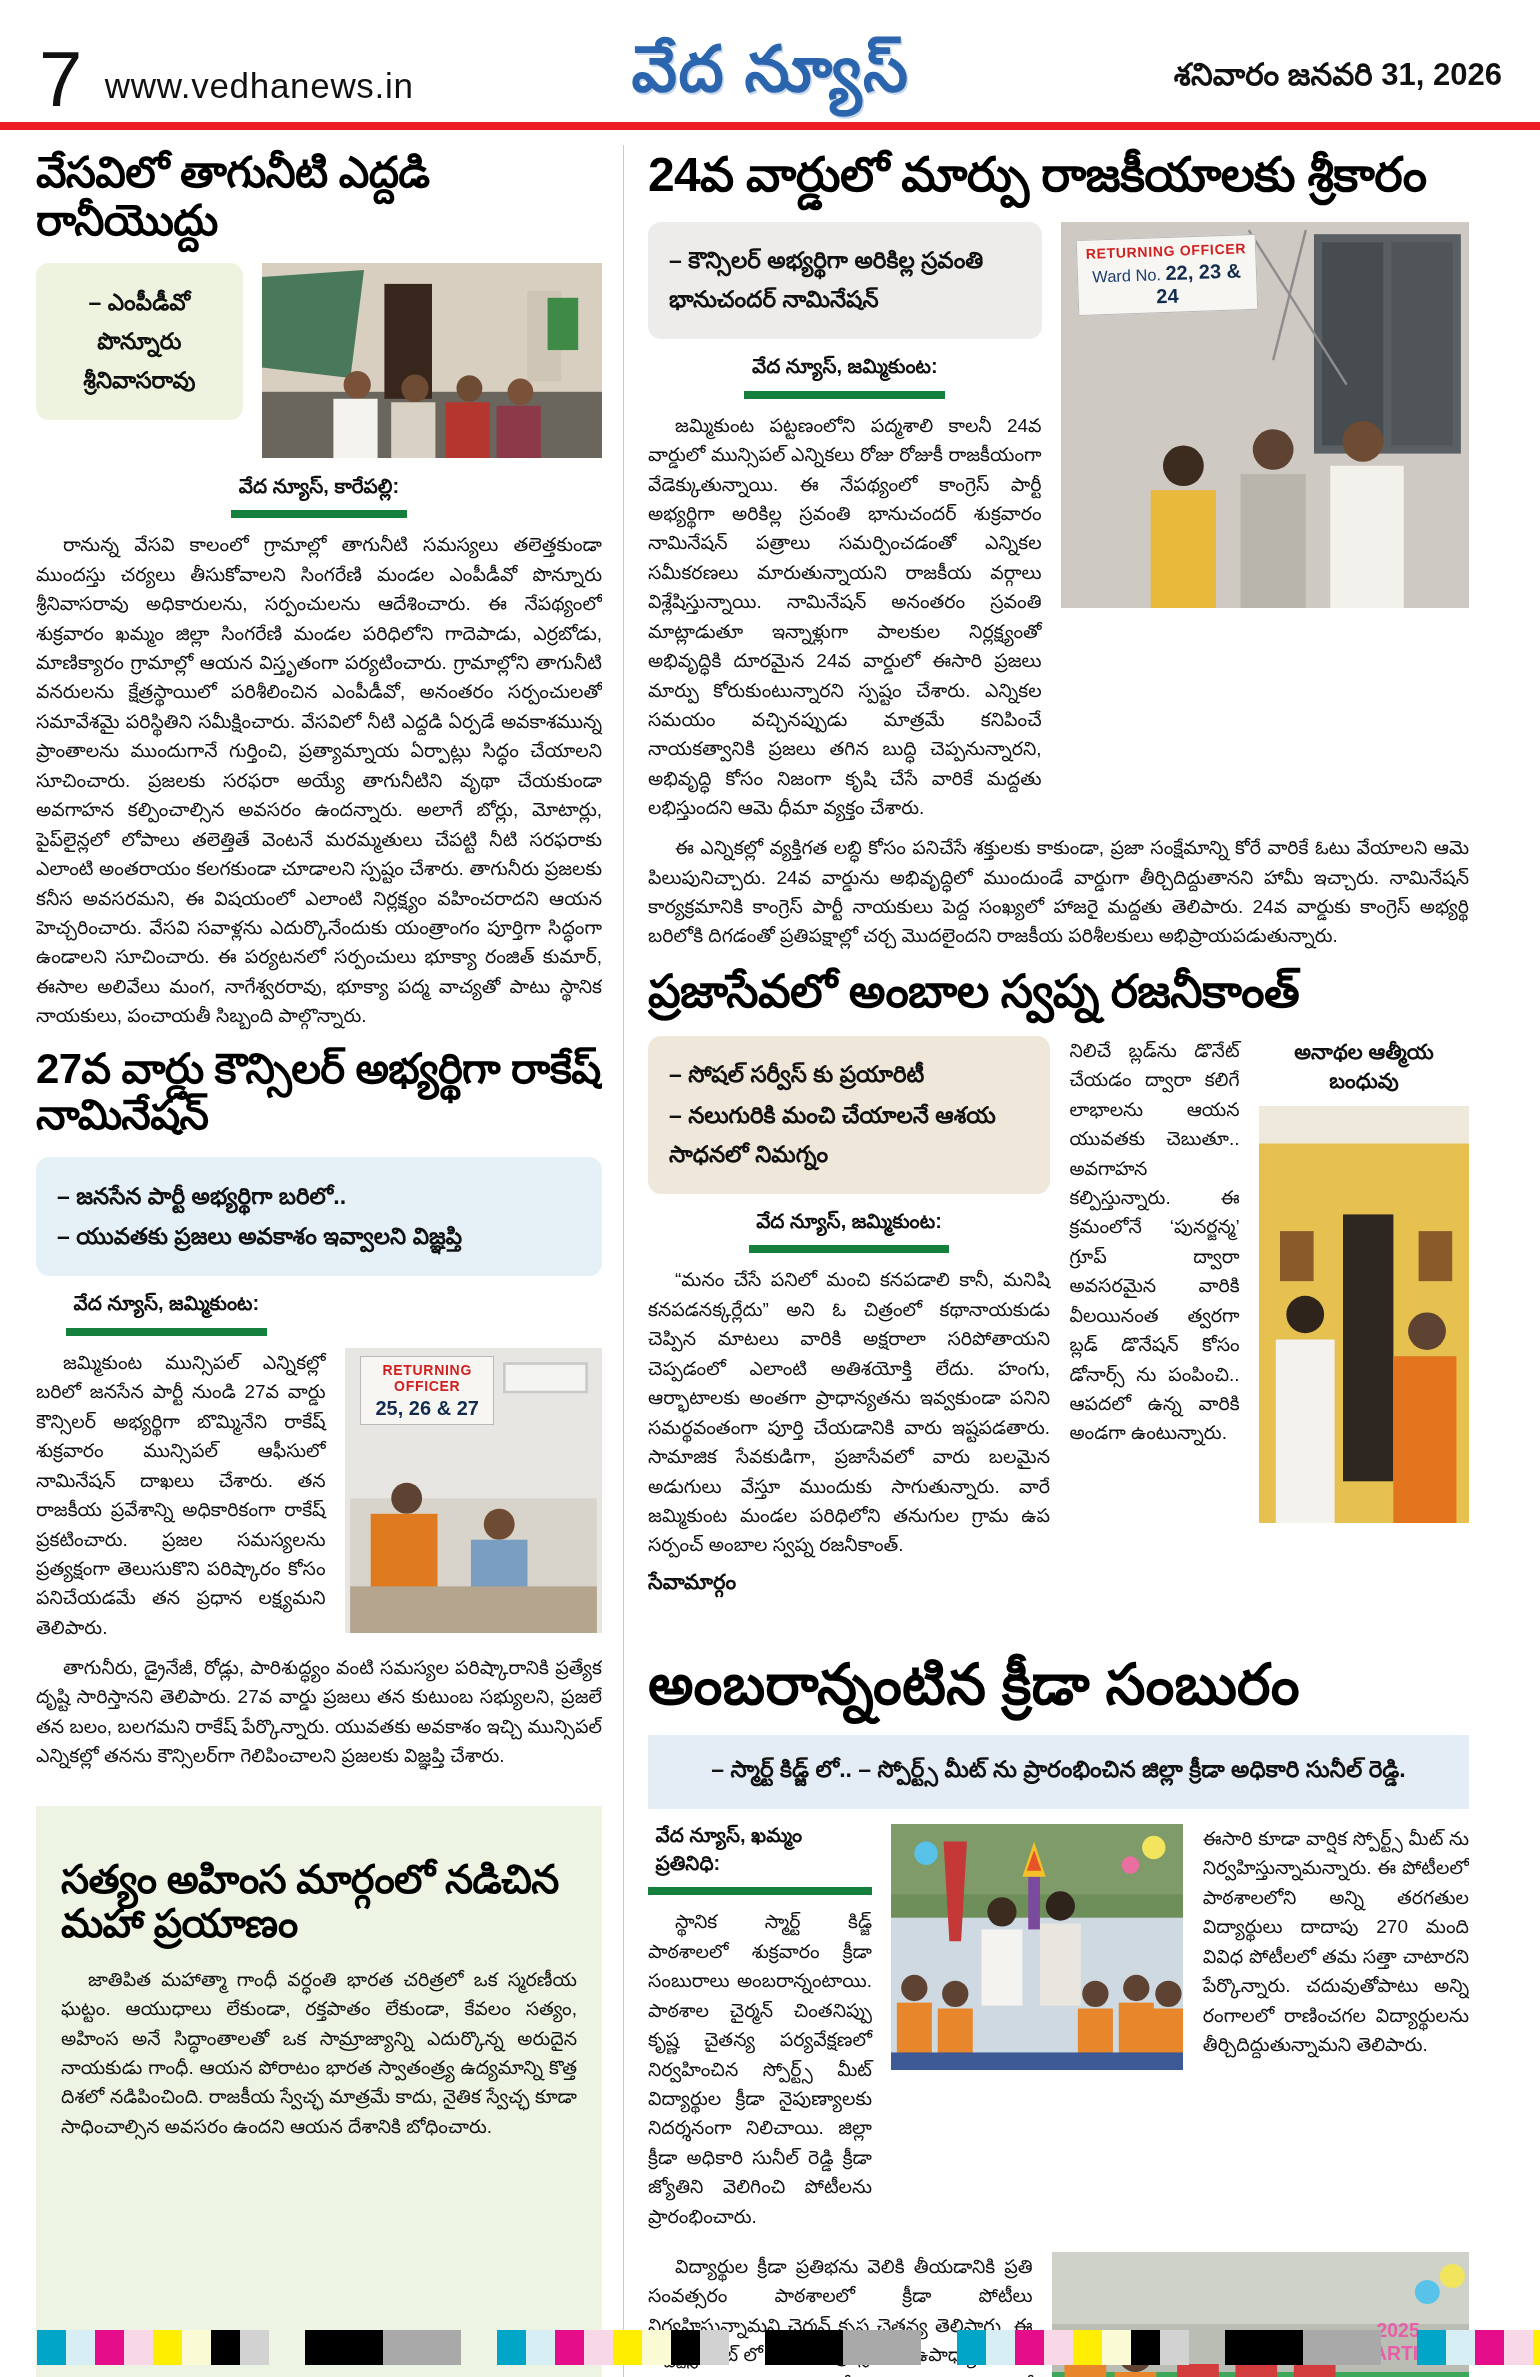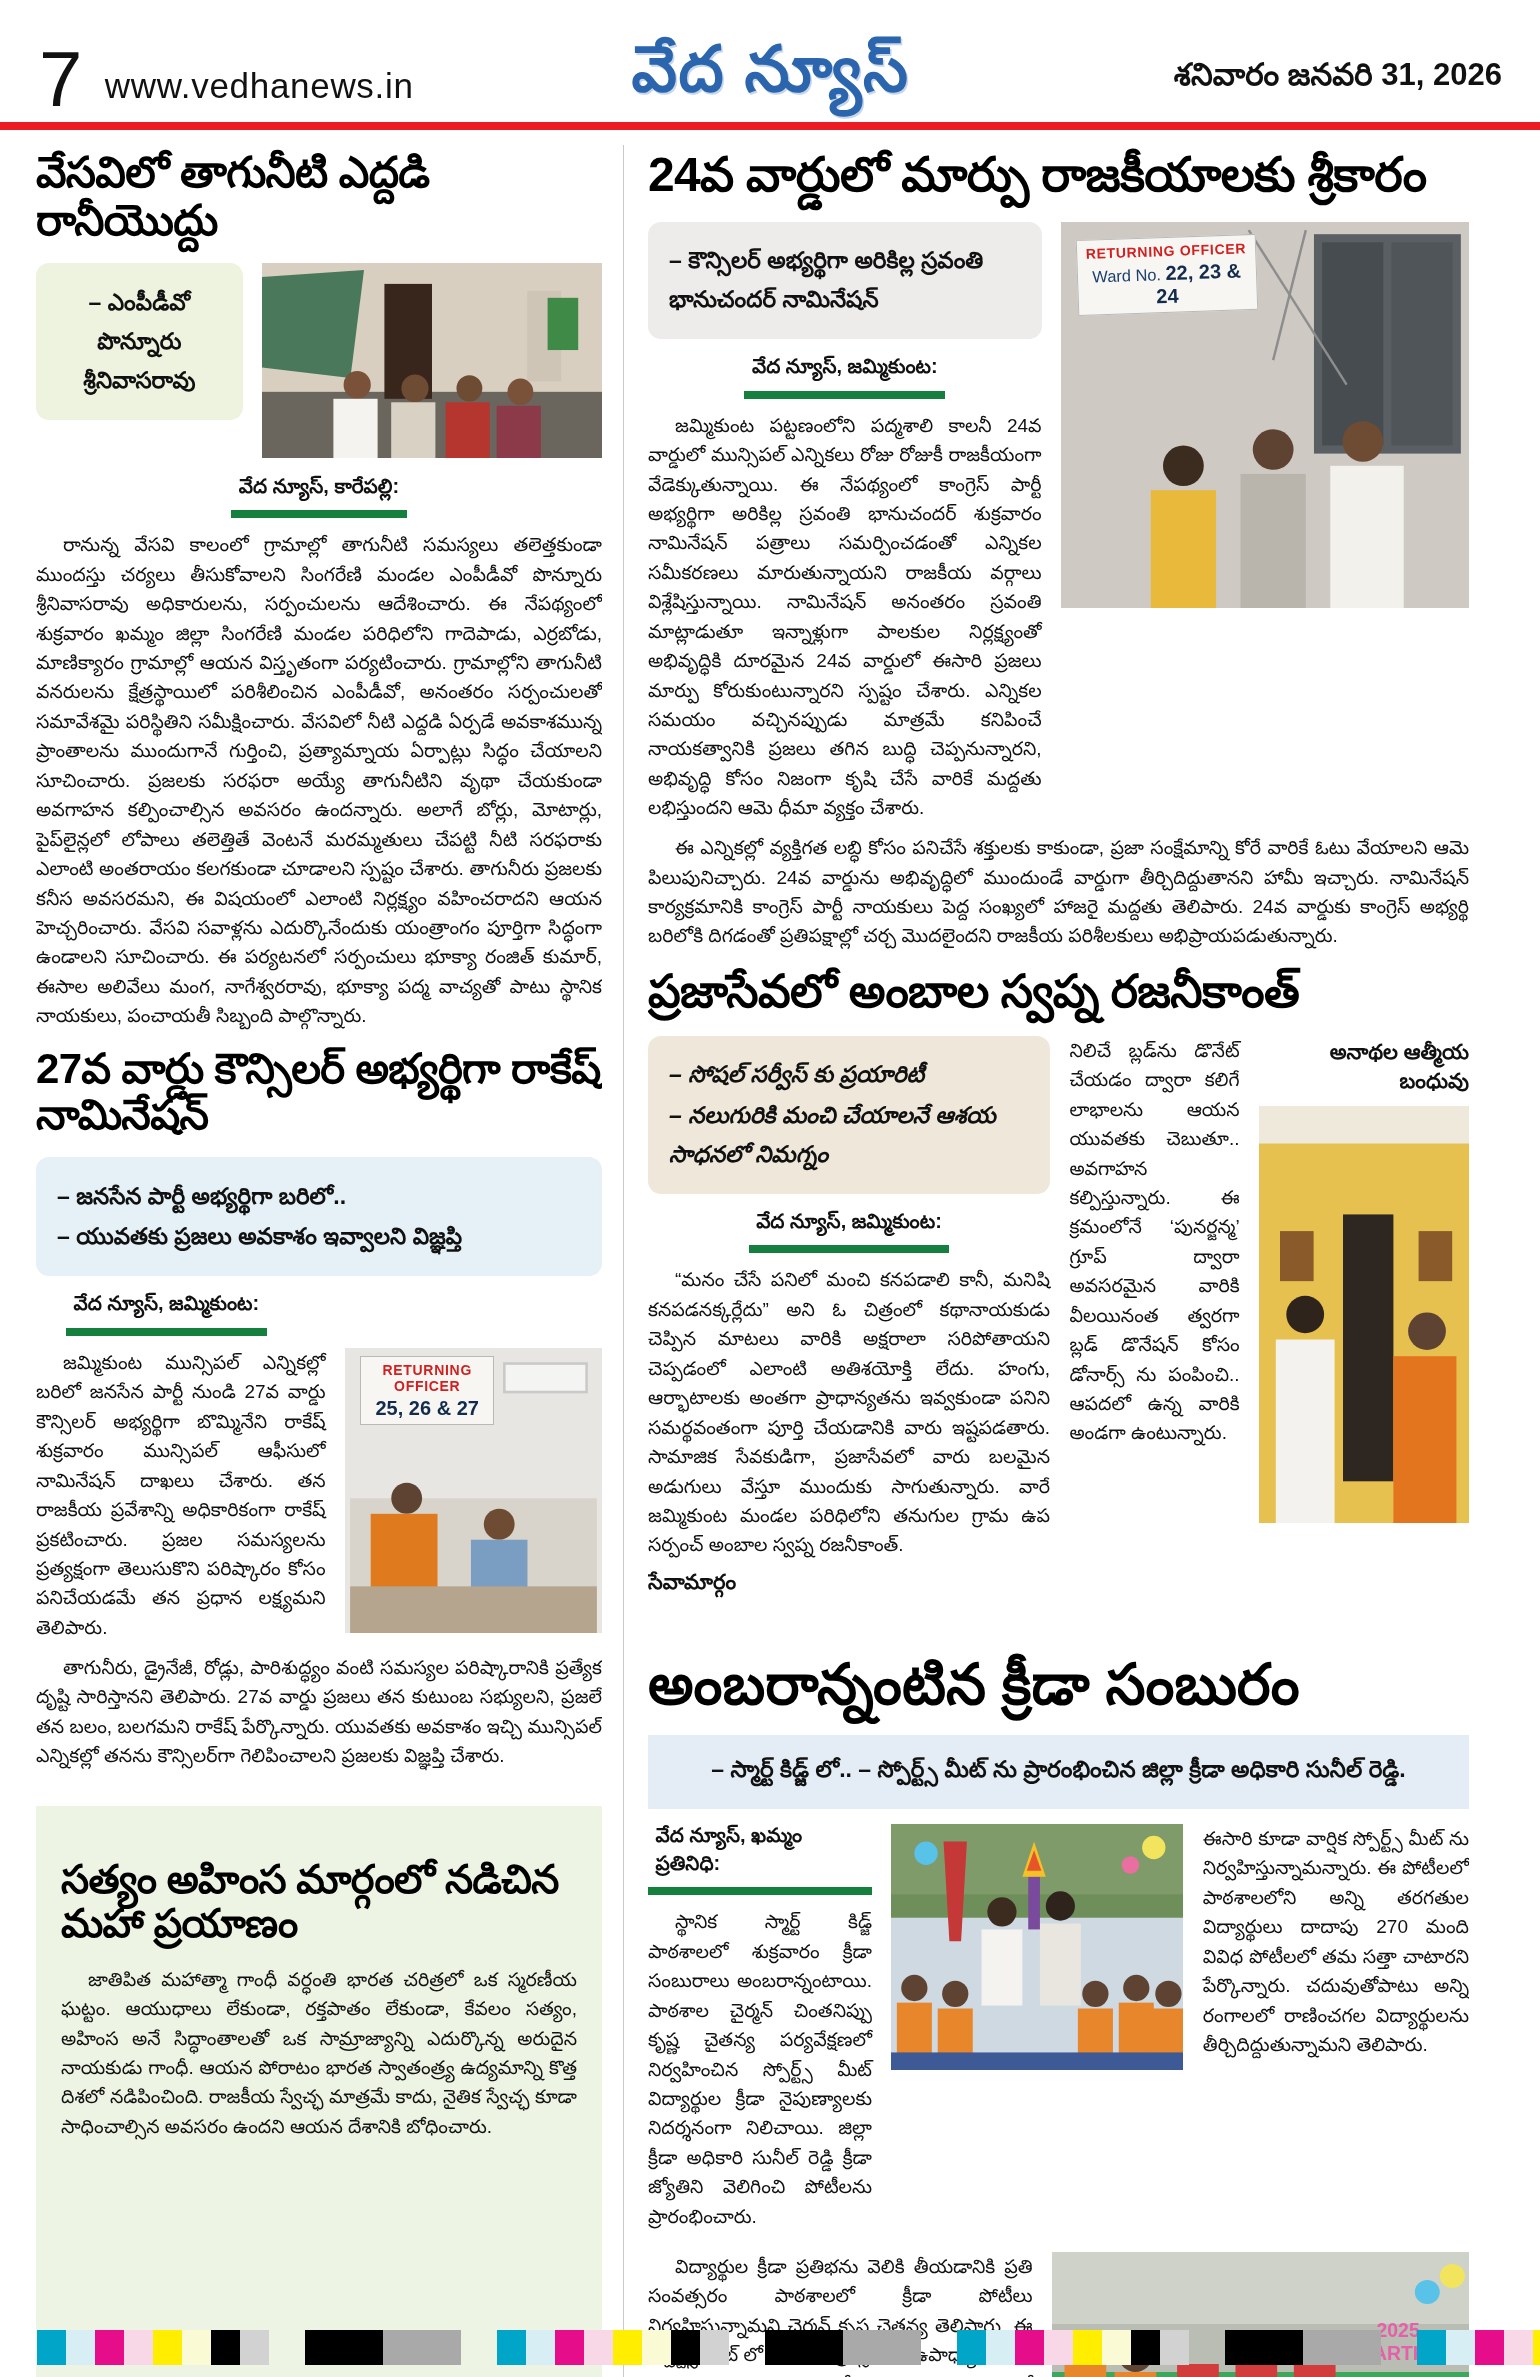--- a/index.html
+++ b/index.html
@@ -28,21 +28,21 @@
   .headline{font-weight:700;color:#000;line-height:1.1;letter-spacing:-0.7px;margin:4.5px 0 19.4px;}
   .h58{font-size:43px;} .h56{font-size:42px;} .h64{font-size:48px;} .h62{font-size:46px;}
   .h74{font-size:57px;letter-spacing:0;} .h54{font-size:40px;margin-top:29px;}
 
   .row{display:flex;gap:19.4px;align-items:flex-start;}
   .grow{flex:1 1 auto;min-width:0;}
 
   .bullet-box{padding:18px 21px;font-size:23px;font-weight:700;line-height:1.7;border-radius:13px;}
   .b-line{margin:1.5px 0;}
   .bb-green{background:var(--box-green);} .bb-blue{background:var(--box-blue);}
-  .bb-gray{background:var(--box-gray);} .bb-beige{background:var(--box-beige);font-style:italic;}
+  .bb-gray{background:var(--box-gray);} .bb-beige{background:var(--box-beige);}
   .bb-center{text-align:center;}
 
   .dateline{text-align:center;margin:16.4px 0 12px;}
   .dateline span{display:inline-block;font-weight:700;font-size:20px;border-bottom:8px solid #15803d;padding:0 7.5px 7.5px;}
   .dateline.left{text-align:left;padding-left:30px;}
 
   .body p{font-size:19px;line-height:1.55;text-align:justify;margin:0 0 10.4px;text-indent:27px;}
   .subhead{font-size:21px;font-weight:700;margin:4.5px 0 7.5px;}
 
   .photo{position:relative;flex:0 0 auto;overflow:hidden;background:#ddd;}
@@ -212,21 +212,21 @@
             <div class="dateline"><span>వేద న్యూస్, జమ్మికుంట:</span></div>
             <div class="body">
               <p>“మనం చేసే పనిలో మంచి కనపడాలి కానీ, మనిషి కనపడనక్కర్లేదు” అని ఓ చిత్రంలో కథానాయకుడు చెప్పిన మాటలు వారికి అక్షరాలా సరిపోతాయని చెప్పడంలో ఎలాంటి అతిశయోక్తి లేదు. హంగు, ఆర్భాటాలకు అంతగా ప్రాధాన్యతను ఇవ్వకుండా పనిని సమర్థవంతంగా పూర్తి చేయడానికి వారు ఇష్టపడతారు. సామాజిక సేవకుడిగా, ప్రజాసేవలో వారు బలమైన అడుగులు వేస్తూ ముందుకు సాగుతున్నారు. వారే జమ్మికుంట మండల పరిధిలోని తనుగుల గ్రామ ఉప సర్పంచ్ అంబాల స్వప్న రజనీకాంత్.</p>
             </div>
             <div class="subhead">సేవామార్గం</div>
           </div>
           <div class="body grow">
             <p style="text-indent:0">నిలిచే బ్లడ్‌ను డొనేట్ చేయడం ద్వారా కలిగే లాభాలను ఆయన యువతకు చెబుతూ.. అవగాహన కల్పిస్తున్నారు. ఈ క్రమంలోనే ‘పునర్జన్మ’ గ్రూప్ ద్వారా అవసరమైన వారికి వీలయినంత త్వరగా బ్లడ్ డొనేషన్ కోసం డోనార్స్ ను పంపించి.. ఆపదలో ఉన్న వారికి అండగా ఉంటున్నారు.</p>
           </div>
           <div style="flex:0 0 210px">
-            <div class="subhead" style="text-align:right">అనాథల ఆత్మీయ బంధువు</div>
+            <div class="subhead" style="text-align:center">అనాథల ఆత్మీయ బంధువు</div>
             <div class="photo" style="width:210px;height:417px">
               <svg viewBox="0 0 50 100" preserveAspectRatio="none">
                 <rect width="50" height="100" fill="#e7c14f"></rect>
                 <rect width="50" height="9" fill="#efe9dc"></rect>
                 <rect x="20" y="26" width="12" height="64" fill="#2e2620"></rect>
                 <rect x="5" y="30" width="8" height="12" fill="#8a5a2a"></rect>
                 <rect x="38" y="30" width="8" height="12" fill="#8a5a2a"></rect>
                 <circle cx="11" cy="50" r="4.5" fill="#2f241c"></circle>
                   <rect x="4" y="56" width="14" height="44" fill="#f3f2ee"></rect>
                 <circle cx="40" cy="54" r="4.5" fill="#5f4332"></circle>

